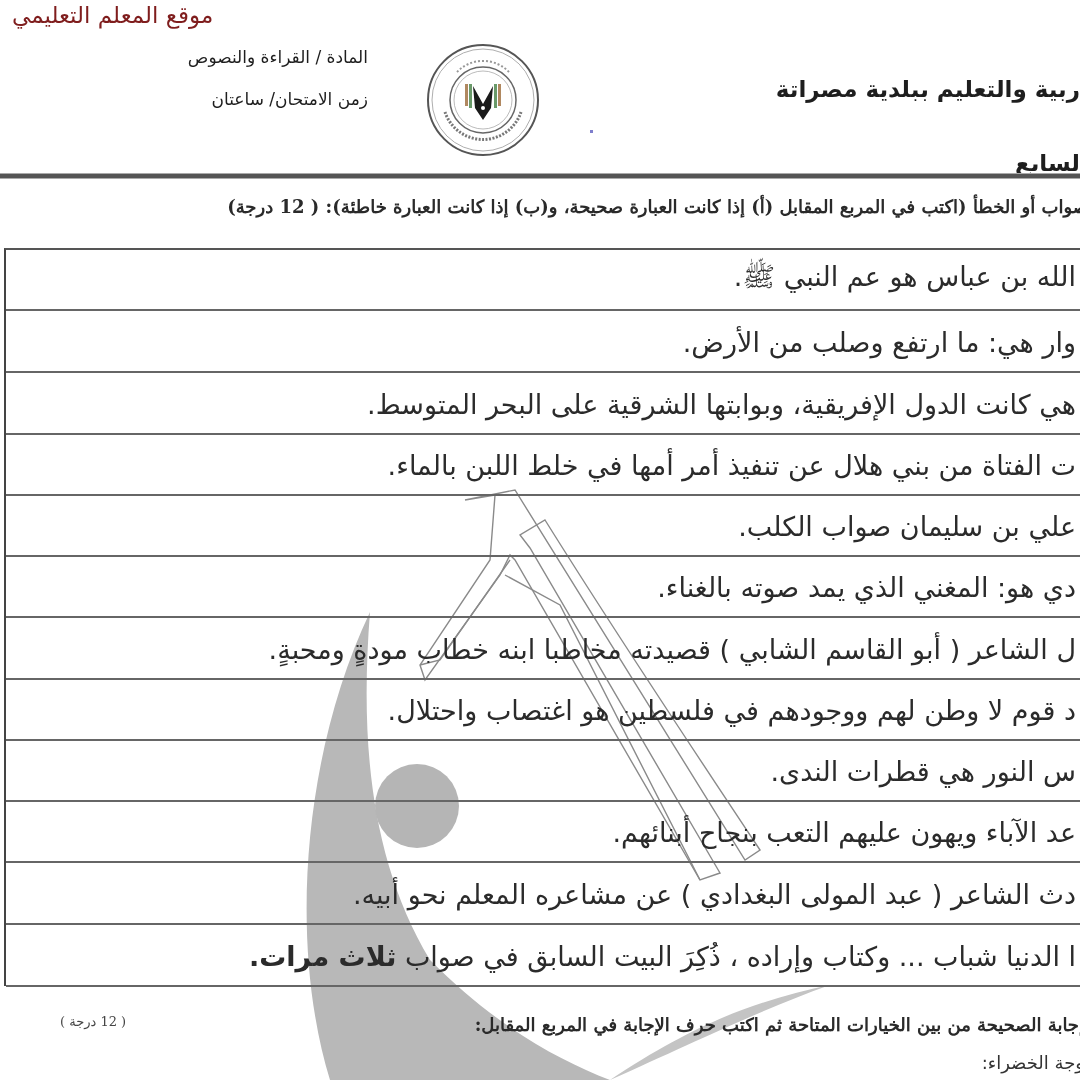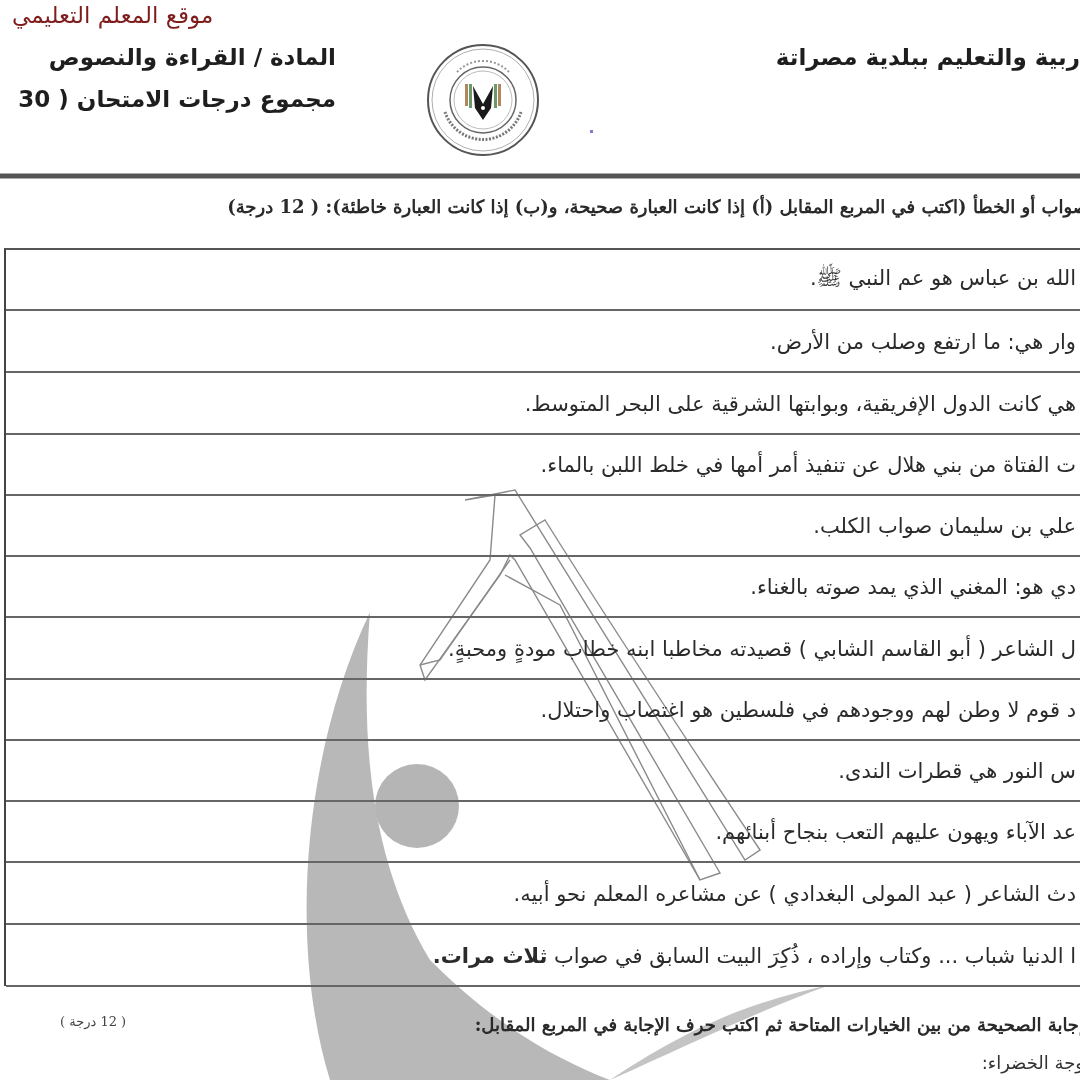--- a/index.html
+++ b/index.html
@@ -10,30 +10,30 @@
     }
     .site-mark {
       position: absolute; left: 12px; top: 2px;
       font-size: 23px; color: #7f1d1d;
       font-family: "DejaVu Sans", sans-serif;
       direction: rtl; white-space: nowrap;
     }
     .hdr-left {
       position: absolute; left: 0; top: 36px; width: 336px;
       direction: rtl; text-align: right;
-      font-weight: bold; font-size: 23px; line-height: 42px; color: #1e1e1e;
-      white-space: nowrap; overflow: hidden;
+      font-weight: normal; font-size: 17px; line-height: 42px; color: #1e1e1e;
+      white-space: nowrap; overflow: hidden; padding-left: 32px;
     }
     .hdr-right {
       position: absolute; right: 0; top: 36px; width: 340px;
       direction: rtl; text-align: right;
       font-weight: bold; font-size: 23px; line-height: 42px; color: #1e1e1e;
       white-space: nowrap;
     }
-    .hdr-right .line { overflow: visible; }
+    .hdr-right .line { overflow: visible; margin-top: 32px; }
     .hdr-right .line:nth-child(3) { padding-right: 0; text-align: right; }
     .crest {
       position: absolute; left: 425px; top: 42px; width: 116px; height: 116px;
     }
     .dot { position:absolute; left:590px; top:130px; width:3px; height:3px; background:#7e7ecc; }
     .rule {
       position: absolute; left: 0; top: 173px; width: 1080px; height: 4px;
       background: #555; border-top: 1px solid #aaa; border-bottom: 1px solid #aaa;
     }
     .q1-title {
@@ -46,21 +46,21 @@
       border-left: 2px solid #444; border-top: 2px solid #555;
       box-sizing: border-box;
     }
     .tf-row {
       position: absolute; left: 0; right: 0; height: 61px;
       border-bottom: 2px solid #666; box-sizing: border-box;
     }
     .tf-text {
       position: absolute; right: 28px; top: 50%; transform: translateY(-50%);
       direction: rtl; white-space: nowrap;
-      font-size: 21px; color: #2b2b2b;
+      font-size: 27px; color: #2b2b2b;
       font-family: "DejaVu Sans", sans-serif;
     }
     .tf-text .bold { font-weight: bold; margin-left: 16px; }
     .watermark { position: absolute; left: 0; top: 0; width: 1080px; height: 1080px; pointer-events: none; }
     .q2-grade {
       position: absolute; left: 60px; top: 1014px;
       direction: rtl; white-space: nowrap;
       font-family: "DejaVu Serif", serif; font-size: 13px; color: #444;
     }
     .q2-title {
@@ -83,41 +83,42 @@
   <circle cx="417" cy="806" r="42" fill="#b5b5b5"></circle>
   <path d="M465 500 L 495 495 L 490 560 L 420 665 L 425 680 L 500 575 L 510 555 L 515 560 L 700 880 L 720 873 L 530 548 L 520 535 L 545 520 C 620 640, 700 760, 760 850 L 745 860 L 515 490 Z" fill="none" stroke="#8a8a8a" stroke-width="1.4"></path>
   <path d="M505 575 L 560 605 L 700 880" fill="none" stroke="#8a8a8a" stroke-width="1.4"></path>
   <path d="M420 665 L 440 660 L 510 560" fill="none" stroke="#8a8a8a" stroke-width="1.4"></path>
 </svg>
 
 <div class="site-mark">موقع المعلم التعليمي</div>
 
 <div class="hdr-left">
   <div class="line">المادة / القراءة والنصوص</div>
-  <div class="line">مجموع درجات الامتحان ( 30</div>
+  <div class="line">زمن الامتحان/ ساعتان</div>
 </div>
 
 <svg class="crest" viewBox="0 0 116 116">
   <circle cx="58" cy="58" r="55" fill="#fff" stroke="#555" stroke-width="2"></circle>
   <circle cx="58" cy="58" r="51" fill="none" stroke="#999" stroke-width="0.8"></circle>
   <circle cx="58" cy="58" r="33" fill="#fff" stroke="#666" stroke-width="1.5"></circle>
   <circle cx="58" cy="58" r="29" fill="none" stroke="#aaa" stroke-width="0.8"></circle>
   <path d="M20 70 A 40 40 0 0 0 96 70" fill="none" stroke="#777" stroke-width="3" stroke-dasharray="2 1.5"></path>
   <path d="M32 30 A 36 36 0 0 1 84 30" fill="none" stroke="#999" stroke-width="2" stroke-dasharray="2 2"></path>
   <rect x="40" y="42" width="3" height="22" fill="#b08860"></rect>
   <rect x="44" y="42" width="3" height="24" fill="#6a9a6a"></rect>
   <rect x="69" y="42" width="3" height="24" fill="#6a9a6a"></rect>
   <rect x="73" y="42" width="3" height="22" fill="#b08860"></rect>
   <path d="M48 44 L 58 62 L 68 44 L 66 66 L 58 78 L 50 66 Z" fill="#1a1a1a"></path>
   <circle cx="58" cy="66" r="2" fill="#fff"></circle>
 </svg>
 <div class="dot"></div>
 
 <div class="hdr-right">
   <div class="line">ربية والتعليم ببلدية مصراتة</div>
+  <div class="line">لسابع</div>
 </div>
 
 <div class="rule"></div>
 
 <div class="q1-title">صواب أو الخطأ (اكتب في المربع المقابل (أ) إذا كانت العبارة صحيحة، و(ب) إذا كانت العبارة خاطئة): ( 12 درجة)</div>
 
 <div class="tf-table">
   <div class="tf-row" style="top:0">
       <span class="tf-text">الله بن عباس هو عم النبي ﷺ.</span>
     </div>

